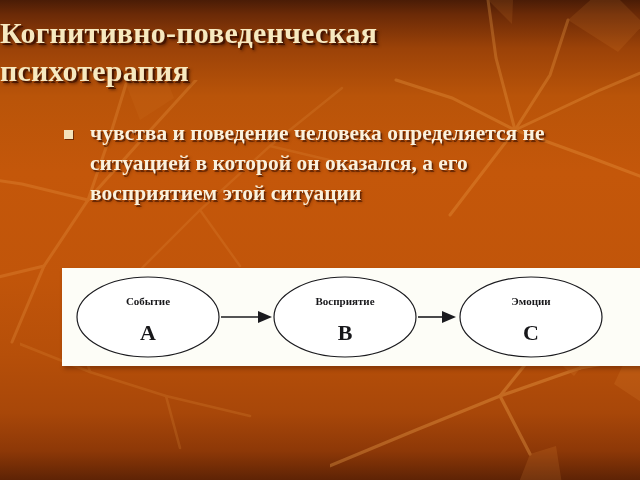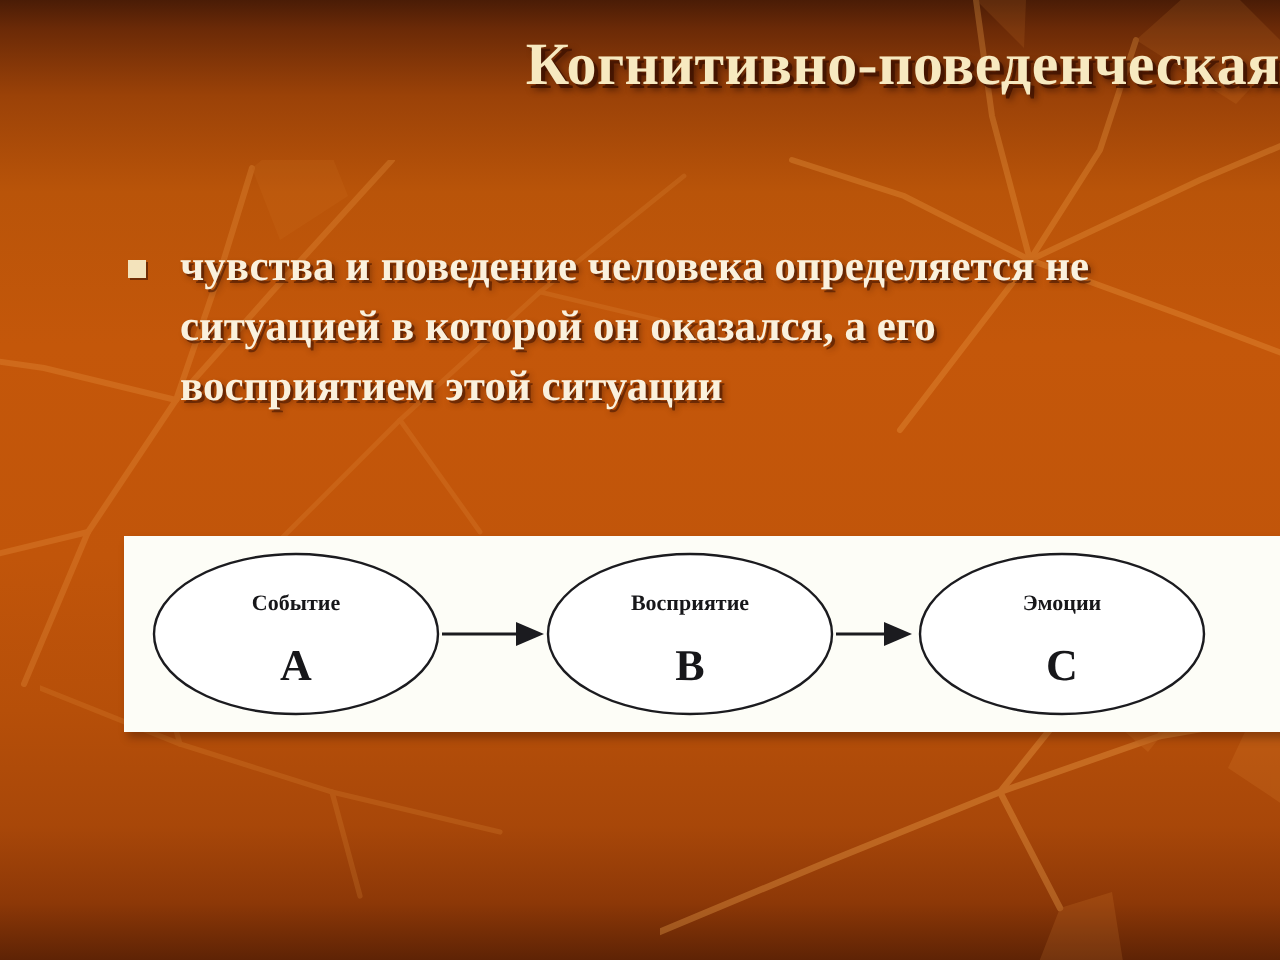--- a/index.html
+++ b/index.html
@@ -34,21 +34,21 @@
     pointer-events: none;
   }
   .leaf svg { display: block; }
 
   
   #title {
     position: absolute;
     left: 0;
     top: 14px;
     width: 640px;
-    text-align: right;
+    text-align: left;
     font-size: 30px;
     line-height: 38px;
     font-weight: bold;
     color: #f7e9c0;
     letter-spacing: 0.2px;
     text-shadow:
       2px 2px 0 rgba(60, 16, 0, .75),
       3px 3px 3px rgba(40, 10, 0, .55);
     z-index: 6;
   }
@@ -186,20 +186,21 @@
       <g fill="none" stroke="#f6b05e" stroke-width="2.4" stroke-linecap="round">
         <path d="M10 220 L80 150 L150 86 L222 28"></path>
         <path d="M150 86 L226 104"></path>
         <path d="M80 150 L120 206"></path>
       </g>
     </svg>
   </div>
 
   <div id="title">
     <span class="tline">Когнитивно-поведенческая</span>
+    <span class="tline">психотерапия</span>
   </div>
 
   <div id="body-block">
     <div class="bullet-row">
       <span class="bullet-marker"></span>
       <span class="bullet-text">чувства и поведение человека определяется не ситуацией в которой он оказался, а его восприятием этой ситуации</span>
     </div>
   </div>
 
   <div id="diagram-panel">

